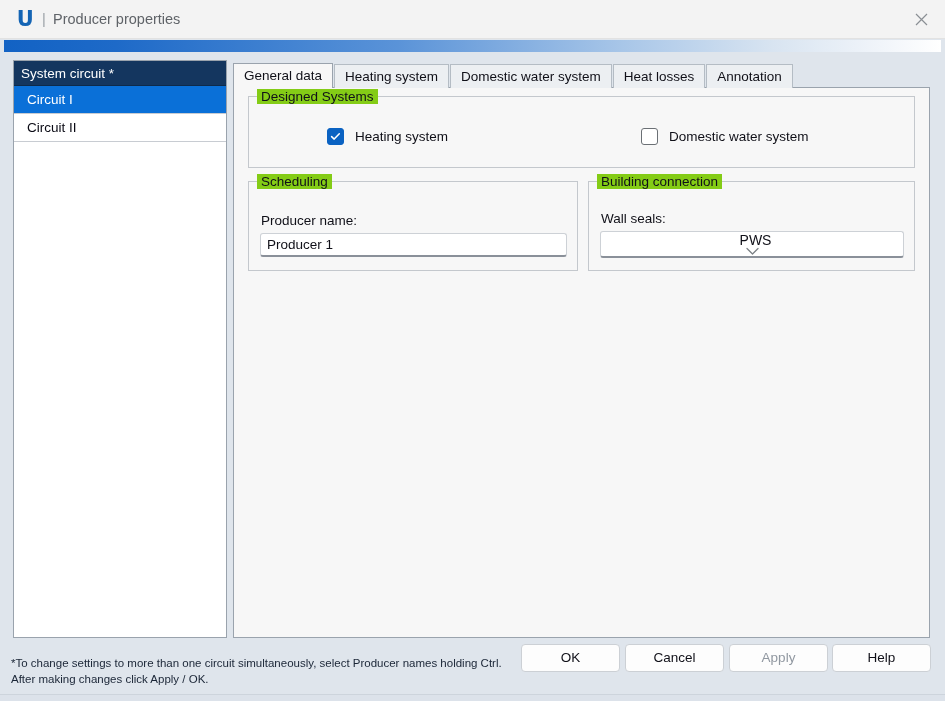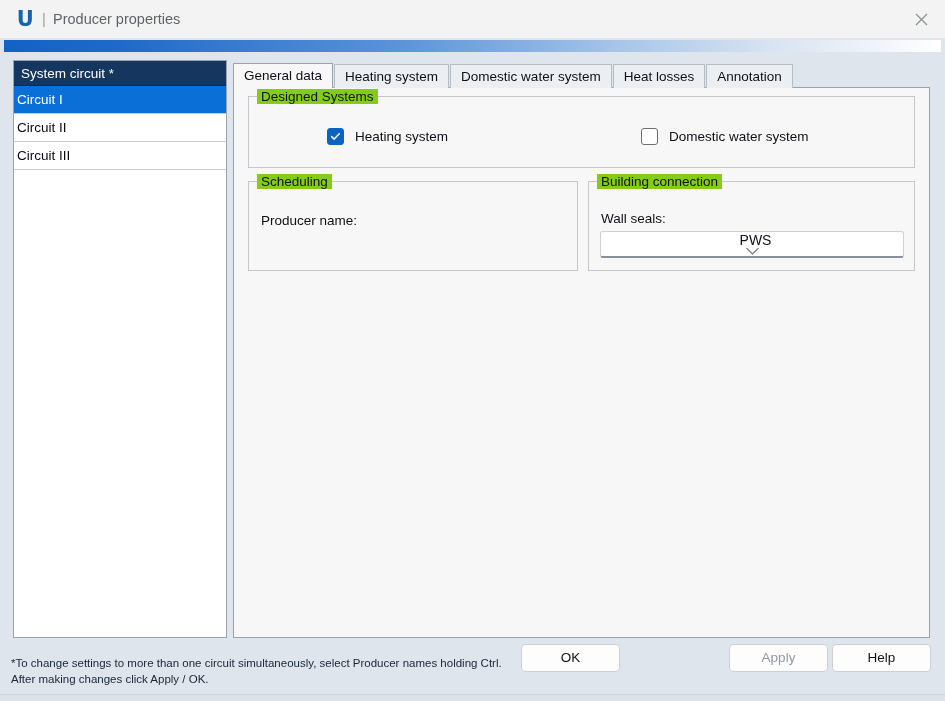--- a/index.html
+++ b/index.html
@@ -99,21 +99,21 @@
     font-size: 13.5px;
     line-height: 25px;
     padding-left: 7px;
     box-sizing: border-box;
     border-bottom: 1px solid #0e2a4a;
     white-space: nowrap;
   }
   .list-item {
     height: 28px;
     line-height: 28px;
-    padding-left: 3px;
+    padding-left: 13px;
     font-size: 13.5px;
     color: #0a0a14;
     border-bottom: 1px solid #c8ccd2;
     box-sizing: border-box;
     background: #ffffff;
     white-space: nowrap;
     cursor: default;
   }
   .list-item.selected {
     background: #0a70d8;
@@ -340,21 +340,20 @@
       </svg>
     </div>
   </div>
 
   <div class="accentbar"></div>
 
   <div class="listbox">
     <div class="list-header">System circuit *</div>
     <div class="list-item selected">Circuit I</div>
     <div class="list-item">Circuit II</div>
-    <div class="list-item">Circuit III</div>
   </div>
 
   <div class="tabstrip">
     <div class="tab active">General data</div>
     <div class="tab">Heating system</div>
     <div class="tab">Domestic water system</div>
     <div class="tab">Heat losses</div>
     <div class="tab">Annotation</div>
   </div>
 
@@ -374,20 +373,21 @@
       <span class="checkbox">
         
       </span>
       <span class="check-label">Domestic water system</span>
     </div>
   </div>
 
   <div class="group" id="grp-scheduling">
     <div class="group-title">Scheduling</div>
     <div class="field-label" id="lbl-producer">Producer name:</div>
+    <input class="textinput" type="text" value="Producer 1" style="">
   </div>
 
   <div class="group" id="grp-building">
     <div class="group-title">Building connection</div>
     <div class="field-label" id="lbl-wallseals">Wall seals:</div>
     <div class="combobox">
       <span class="combo-value">PWS</span>
       <span class="combo-arrow">
         <svg width="13" height="9" viewBox="0 0 13 9" aria-hidden="true">
           <path d="M1 1.5 L6.5 7 L12 1.5" stroke="#7b8085" stroke-width="1.3" fill="none" stroke-linecap="round" stroke-linejoin="round"></path>
@@ -395,18 +395,19 @@
       </span>
     </div>
   </div>
 
   <div class="footer-note">
     <div>*To change settings to more than one circuit simultaneously, select Producer names holding Ctrl.</div>
     <div>After making changes click Apply / OK.</div>
   </div>
 
   <div class="btn" id="btn-ok">OK</div>
+  <div class="btn" id="btn-cancel">Cancel</div>
   <div class="btn disabled" id="btn-apply">Apply</div>
   <div class="btn" id="btn-help">Help</div>
 
   <div class="statusbar-sliver"></div>
 
 </div>
 
 </body></html>

